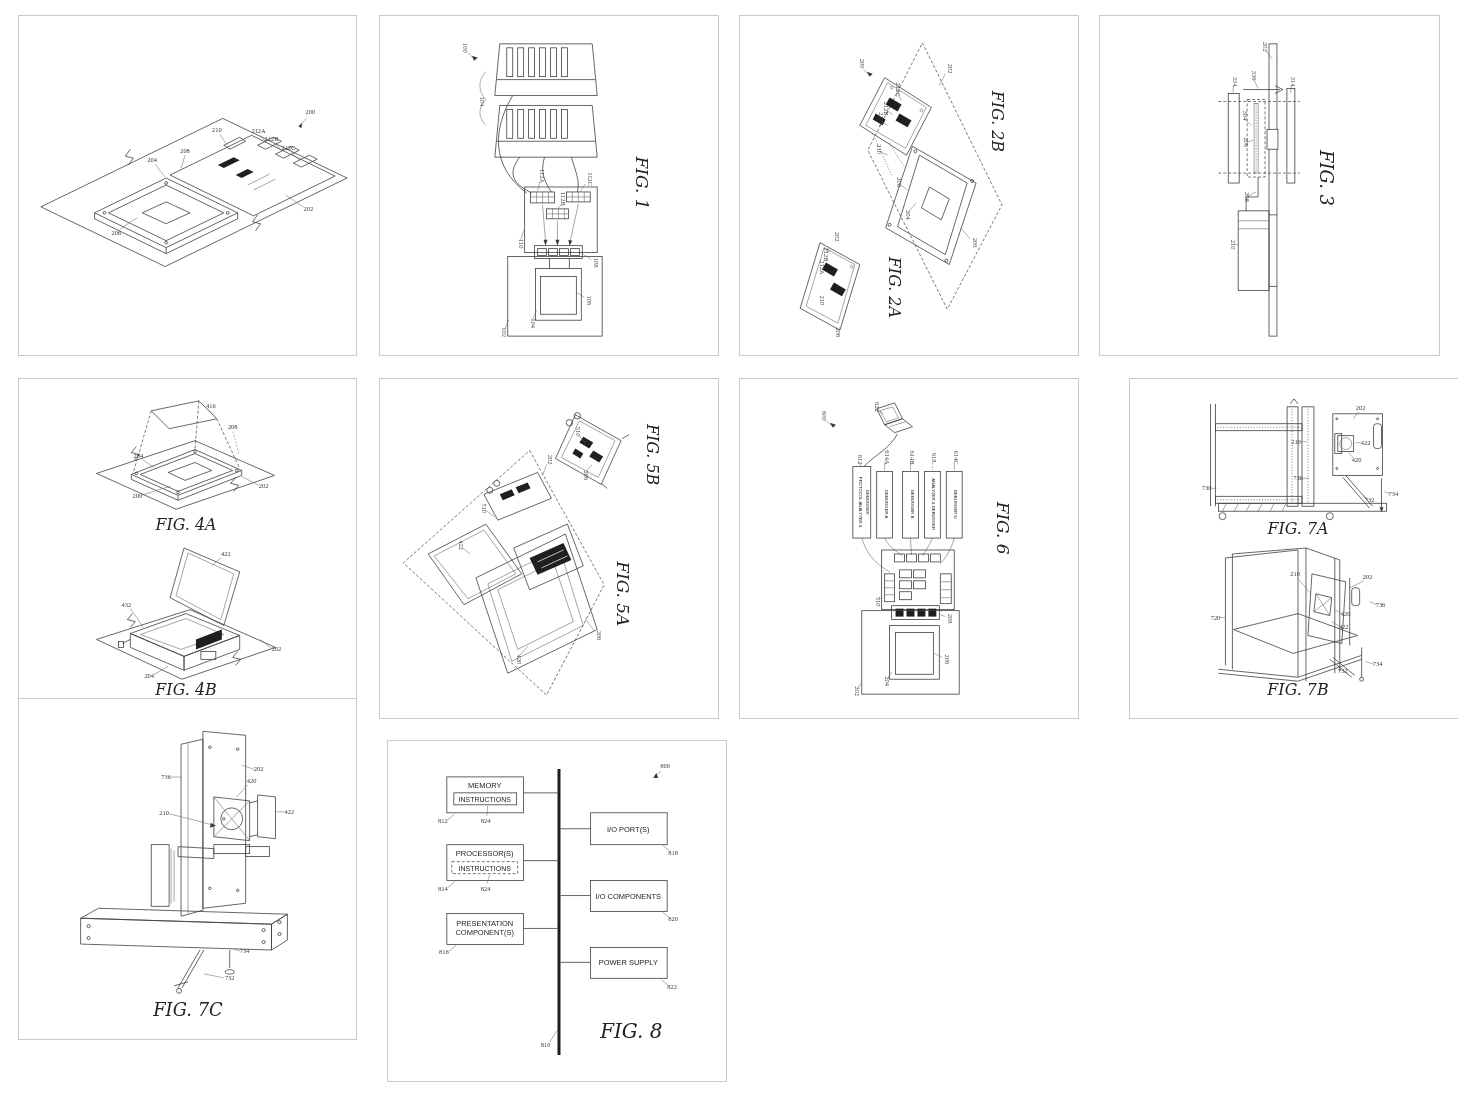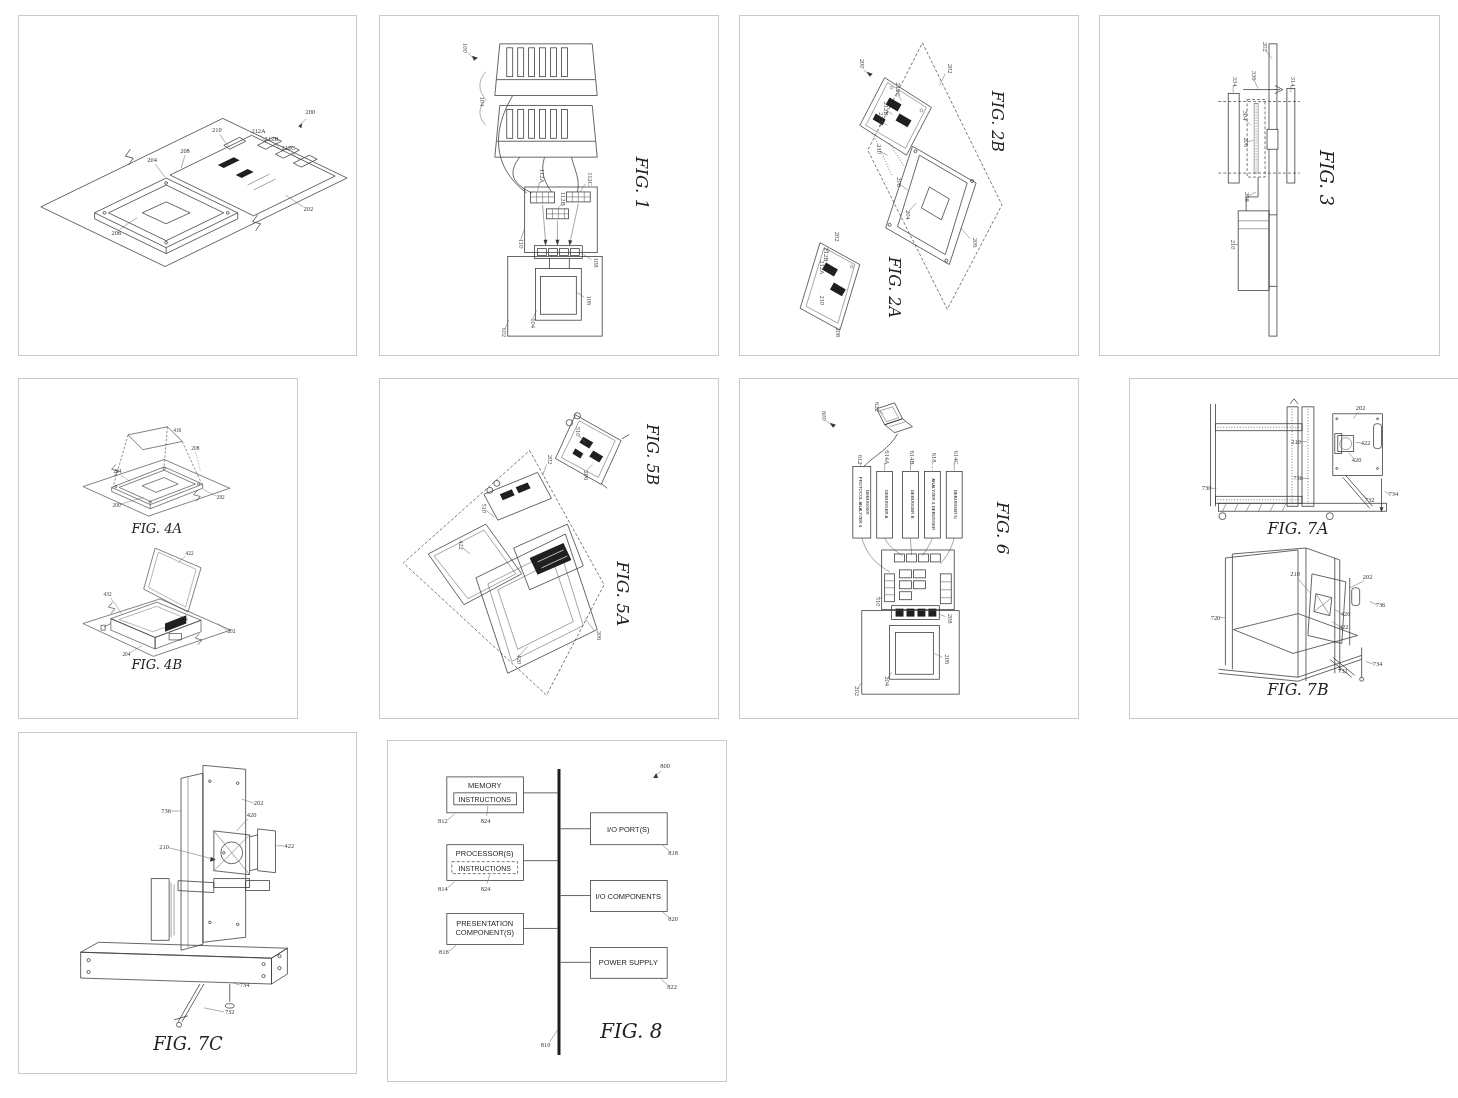--- a/index.html
+++ b/index.html
@@ -265,21 +265,21 @@
       <text class="ref" transform="rotate(90 144 127)" x="144" y="127" text-anchor="middle">206</text>
       <path class="ldr" d="M147,127 L153,125"></path>
       <text class="ref" transform="rotate(90 145 182)" x="145" y="182" text-anchor="middle">208</text>
       <path class="ldr" d="M148,181 Q152,179 156,177"></path>
       <text class="ref" transform="rotate(90 131 230)" x="131" y="230" text-anchor="middle">210</text>
       <path class="ldr" d="M134,230 L138,230"></path>
       <text class="cap" transform="rotate(90 220 163)" x="220" y="163" font-size="18" text-anchor="middle">FIG. 3</text>
     </svg>
   </div>
 
-  <div class="tile" style="left:18px;top:378px;width:280px;height:341px">
+  <div class="tile" style="left:18px;top:378px;width:339px;height:341px">
     <svg viewBox="0 0 339 341">
       <defs>
         <pattern id="xh5" width="3.2" height="3.2" patternUnits="userSpaceOnUse">
           <path d="M0,3.2 L3.2,0 M0,0 L3.2,3.2" stroke="#777" stroke-width="0.4"></path>
         </pattern>
         <pattern id="hl5" width="3" height="2.2" patternUnits="userSpaceOnUse">
           <path d="M0,1.1 L3,1.1" stroke="#888" stroke-width="0.45"></path>
         </pattern>
       </defs>
 
@@ -574,21 +574,21 @@
       <text class="ref" x="214" y="251" text-anchor="middle">422</text>
       <path class="ldr" d="M210,249 L202,244"></path>
       <text class="ref" x="213" y="296" text-anchor="middle">732</text>
       <path class="ldr" d="M211,292 L208,288"></path>
       <text class="ref" x="248" y="289" text-anchor="middle">734</text>
       <path class="ldr" d="M244,287 L236,284"></path>
       <text class="cap" x="168" y="318" font-size="16" text-anchor="middle">FIG. 7B</text>
     </svg>
   </div>
 
-  <div class="tile" style="left:18px;top:732px;width:339px;height:342px">
+  <div class="tile" style="left:18px;top:698px;width:339px;height:342px">
     <svg viewBox="0 0 339 341">
       <defs>
         <pattern id="dt9" width="3" height="3" patternUnits="userSpaceOnUse">
           <circle cx="1.2" cy="1.2" r="0.5" fill="#777"></circle>
         </pattern>
       </defs>
 
       <polygon class="ln" points="163,45 185,40 185,212 163,218"></polygon>
       <line class="lt" x1="170" y1="44" x2="170" y2="215"></line>
 

